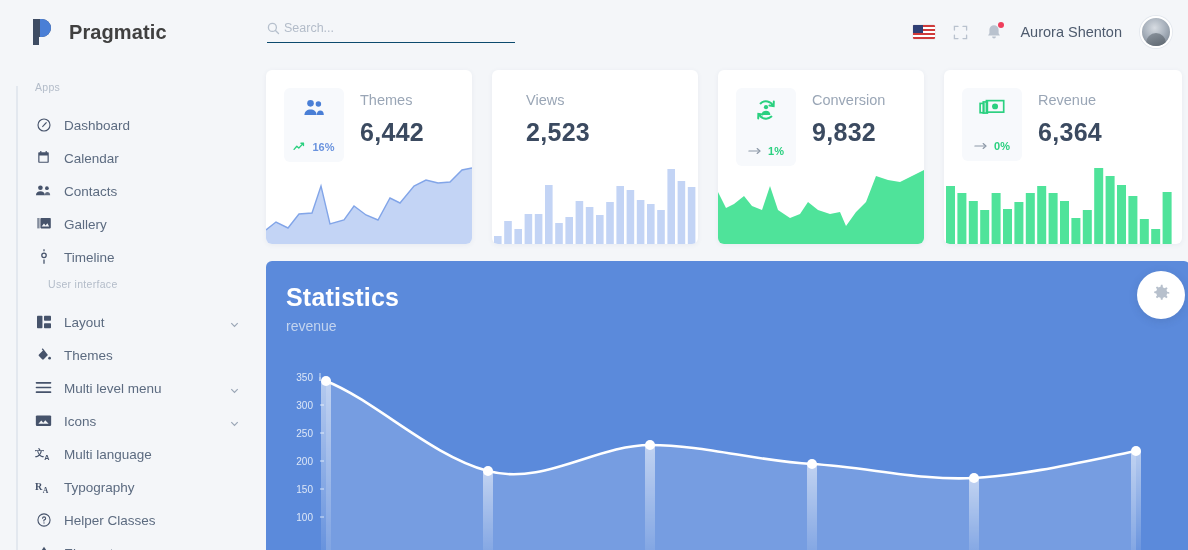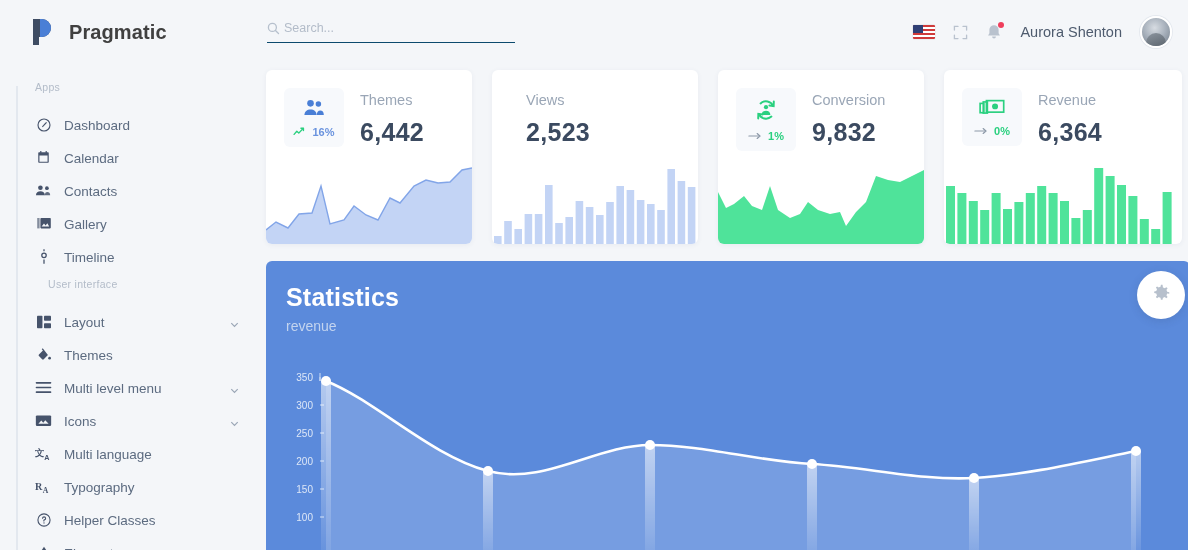--- a/index.html
+++ b/index.html
@@ -100,21 +100,21 @@
   .card {
     width: 206px; height: 174px; background: #fff;
     border-radius: 6px; box-shadow: 0 1px 5px rgba(70,90,130,.07);
     position: relative; overflow: hidden;
   }
   .card.wide { width: 238px; }
   .card-head { display: flex; align-items: flex-start; padding: 18px 0 0 18px; }
   .card-badge {
     width: 60px; border-radius: 6px; background: #f7f9fc;
     padding: 11px 0 9px 0;
-    display: flex; flex-direction: column; align-items: center; gap: 9px;
+    display: flex; flex-direction: column; align-items: center; gap: 24px;
   }
   .badge-ico { display: flex; }
   .badge-delta { display: flex; align-items: center; gap: 6px; font-size: 11px; font-weight: bold; }
   .card-meta { margin-left: 16px; padding-top: 4px; }
   .card-title { font-size: 14.5px; color: #9aa6b6; }
   .card-value { font-size: 25px; font-weight: bold; color: #3b4a60; margin-top: 10px; letter-spacing: .3px; }
   .card-graph { position: absolute; left: 0; right: 0; bottom: 0; height: 86px; }
   .card-graph svg { display: block; width: 100%; height: 100%; }
 
   

